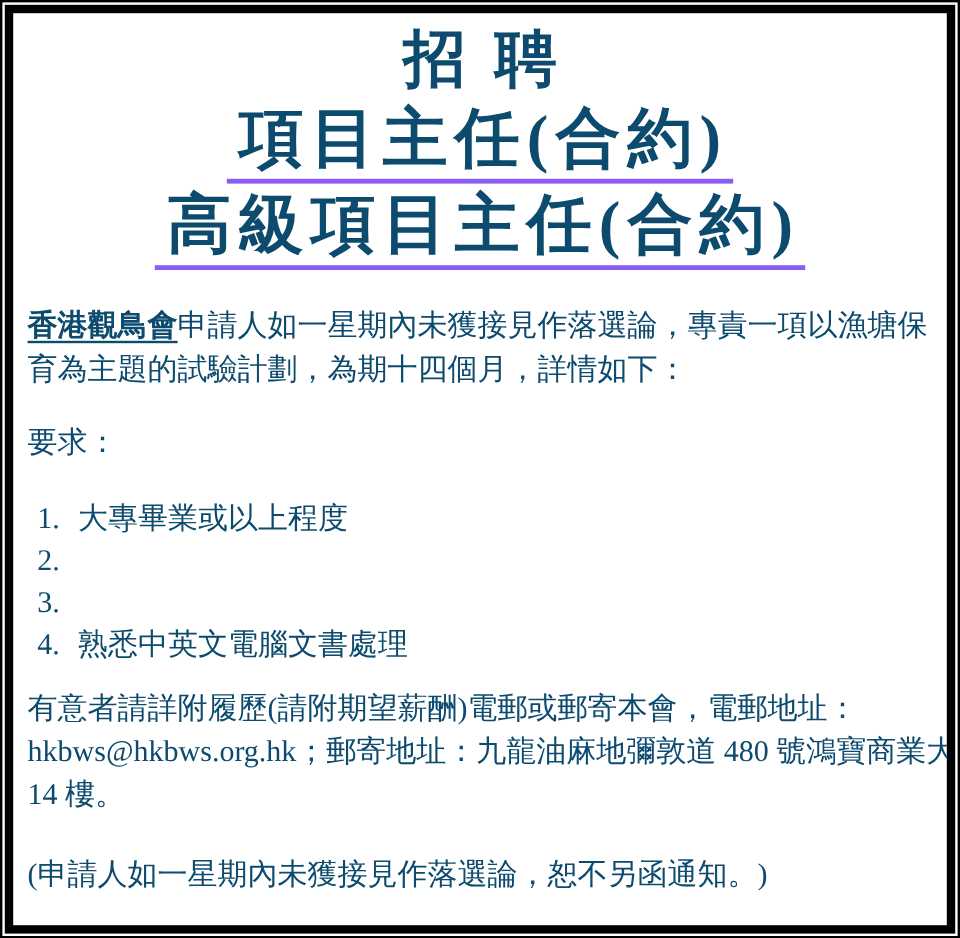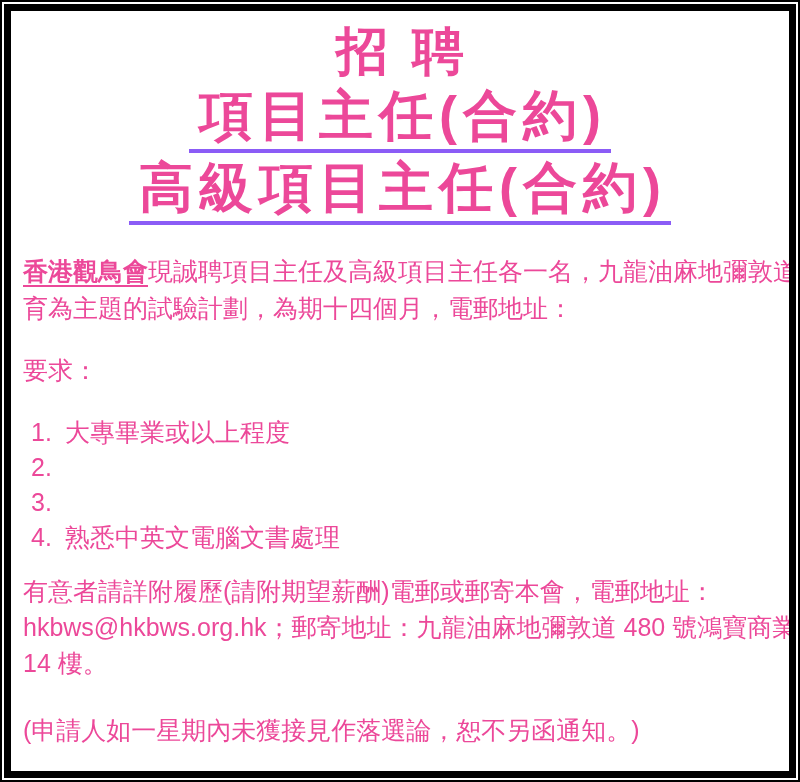--- a/index.html
+++ b/index.html
@@ -9,22 +9,22 @@
     border: 2px solid #000000;
     padding: 2px;
   }
   .frame-inner {
     width: 100%; height: 100%; box-sizing: border-box;
     border: 7px solid #000000;
     padding: 0 12px;
     overflow: hidden;
   }
   .content {
-    font-family: Liberation Sans, sans-serif;
-    color: #ec4899;
+    font-family: Liberation Serif, serif;
+    color: #0c4a6e;
     font-size: 25px;
   }
   .doc-title {
     text-align: center; font-weight: bold;
     font-size: 52px; line-height: 60px;
     margin-top: 10px;
     letter-spacing: 24px; padding-left: 24px;
     white-space: nowrap;
   }
   .doc-subtitle {
@@ -65,22 +65,22 @@
 
       <div class="doc-subtitle">
         <span class="u">項目主任(合約)</span>
       </div>
 
       <div class="doc-subtitle">
         <span class="u">高級項目主任(合約)</span>
       </div>
 
       <p class="para intro">
-        <span class="line"><span class="org">香港觀鳥會</span><span>現誠聘項目主任及高級項目主任各一名，九龍油麻地彌敦道</span></span>
-        <span class="line">育為主題的試驗計劃，為期十四個月，電郵地址：</span>
+        <span class="line"><span class="org">香港觀鳥會</span><span>申請人如一星期內未獲接見作落選論，專責一項以漁塘保</span></span>
+        <span class="line">育為主題的試驗計劃，為期十四個月，詳情如下：</span>
       </p>
 
       <div class="heading">要求：</div>
 
       <div class="list">
         <div class="item">
           <span class="num">1.</span>
           <span class="txt">大專畢業或以上程度</span>
         </div>
         <div class="item">

